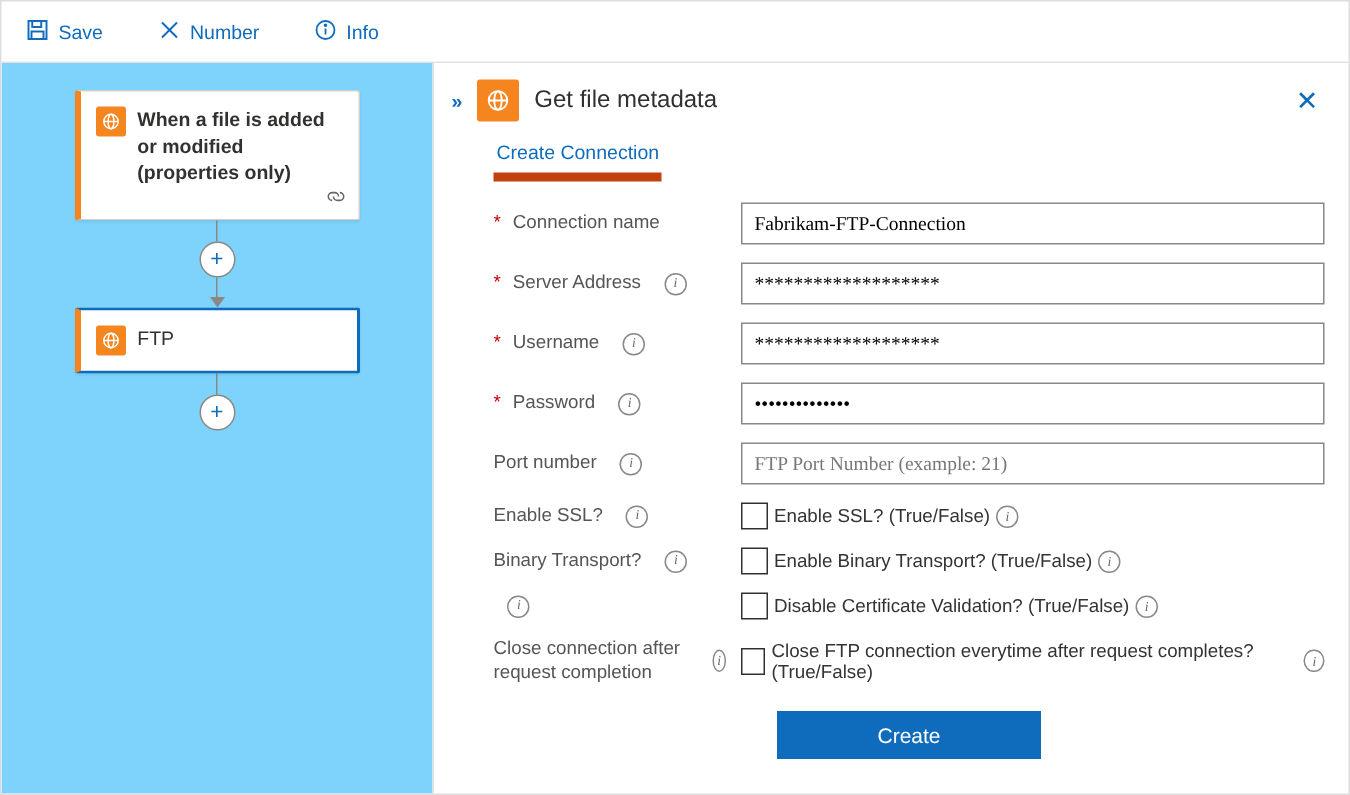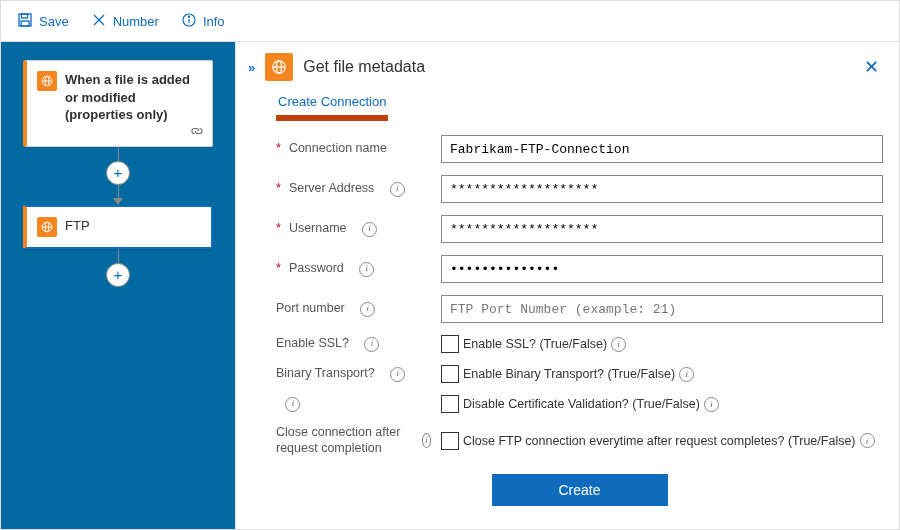--- a/index.html
+++ b/index.html
@@ -1,23 +1,23 @@
 <!DOCTYPE html>
 <html><head>
 <meta charset="utf-8">
 <style>
   html,body{margin:0;padding:0;font-family:"Segoe UI",Arial,sans-serif;font-size:13px;color:#323130;background:#fff}
   .app{width:900px;height:530px;border:1px solid #ddd;display:flex;flex-direction:column;box-sizing:border-box;overflow:hidden}
   
-  .toolbar{display:flex;align-items:center;height:40px;border-bottom:1px solid #e1e1e1;padding:0 8px;gap:6px}
+  .toolbar{display:flex;align-items:center;height:40px;border-bottom:1px solid #e1e1e1;padding:0 8px;gap:20px}
   .tb-btn{display:flex;align-items:center;gap:6px;padding:4px 8px;color:#0f6cbd;cursor:pointer}
   .tb-btn svg{width:16px;height:16px}
   
   .body{flex:1;display:flex;min-height:0}
-  .canvas{width:235px;background:#0369a1;border-right:1px solid #e1e1e1;padding:18px 10px 2px 10px;box-sizing:border-box;display:flex;flex-direction:column;align-items:center}
+  .canvas{width:288px;background:#7dd3fc;border-right:1px solid #e1e1e1;padding:18px 10px 2px 10px;box-sizing:border-box;display:flex;flex-direction:column;align-items:center}
   .node{width:190px;background:#fff;border:1px solid #d0d0d0;border-left:4px solid #f5861f;border-radius:2px;box-shadow:0 1px 2px rgba(0,0,0,.08);padding:10px 10px 22px 10px;box-sizing:border-box;position:relative;font-size:13px;line-height:1.35;display:flex;gap:8px}
   .node .ic{width:20px;height:20px;background:#f5861f;border-radius:2px;flex:0 0 20px;display:flex;align-items:center;justify-content:center}
   .node .ic svg{width:14px;height:14px}
   .node .link-ic{position:absolute;right:8px;bottom:4px;color:#666}
   .node.selected{border:2px solid #0f6cbd;border-left:4px solid #f5861f}
   .connector{display:flex;flex-direction:column;align-items:center}
   .vline{width:1px;height:14px;background:#8a8886}
   .plus{width:22px;height:22px;border:1px solid #8a8886;border-radius:50%;display:flex;align-items:center;justify-content:center;color:#0f6cbd;background:#fff;font-size:15px;line-height:1}
   .arrowhead{width:0;height:0;border-left:5px solid transparent;border-right:5px solid transparent;border-top:7px solid #8a8886;margin-top:-1px}
   
@@ -29,21 +29,21 @@
   .ptitle{flex:1;font-size:16px}
   .close{color:#0f6cbd;font-size:18px;padding:4px;cursor:pointer}
   .tabs{padding:0 0 0 40px}
   .tab{display:inline-block;padding:6px 2px;color:#0f6cbd;border-bottom:6px solid #c2410c;font-size:13px}
   .form{padding:14px 16px 0 40px;display:flex;flex-direction:column;gap:12px;overflow:auto}
   .row{display:flex;align-items:center;gap:10px}
   .lbl{width:155px;flex:0 0 155px;font-size:12.5px;color:#555;display:flex;align-items:center;gap:6px;line-height:1.25}
   .req{color:#c50000;margin-right:2px}
   .info-ic{display:inline-flex;width:13px;height:13px;border:1px solid #888;border-radius:50%;align-items:center;justify-content:center;font-size:9px;color:#666;font-style:italic;font-family:Georgia,serif}
   .fld{flex:1}
-  input[type=text],input[type=password]{width:100%;box-sizing:border-box;height:28px;border:1px solid #8a8886;padding:0 8px;font-size:13px;font-family:Liberation Mono, monospace}
+  input[type=text],input[type=password]{width:100%;box-sizing:border-box;height:28px;border:1px solid #8a8886;padding:0 8px;font-size:13px;font-family:Liberation Serif, serif}
   input::placeholder{color:#777}
   .chk-row{display:flex;align-items:center;gap:4px}
   .chk{width:18px;height:18px;border:1px solid #323130;box-sizing:border-box}
   .chk-lbl{font-size:12.5px;color:#333}
   .btn-primary{background:#0f6cbd;color:#fff;border:none;height:32px;width:176px;font-size:14px;align-self:center;margin-top:6px;cursor:pointer}
 </style>
 </head>
 <body>
 
 <div class="app">

